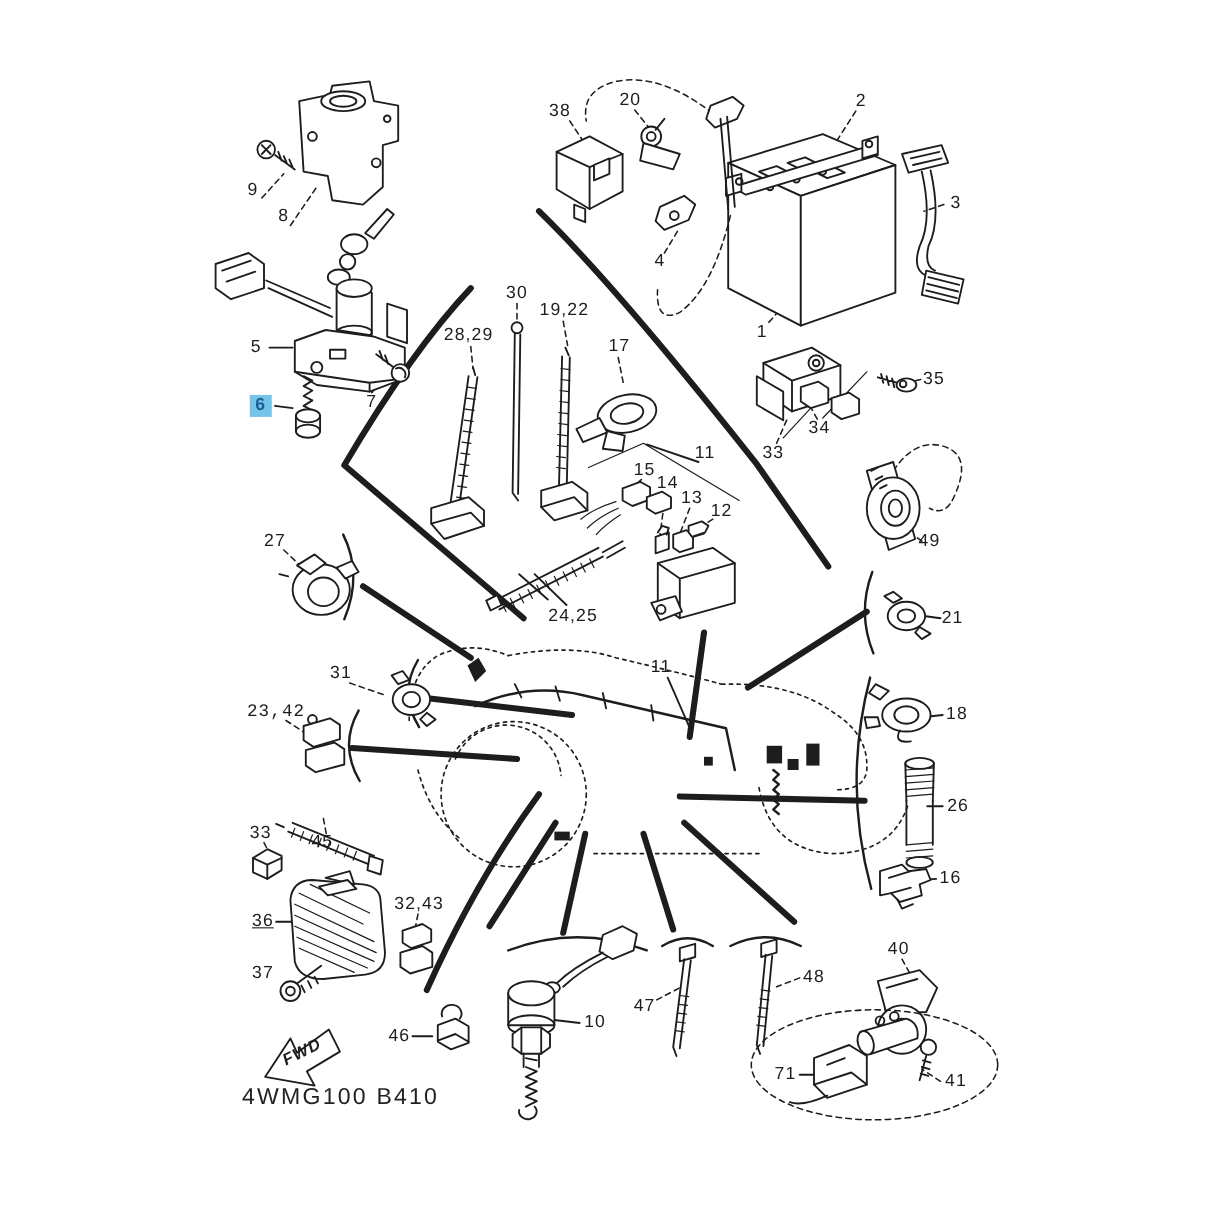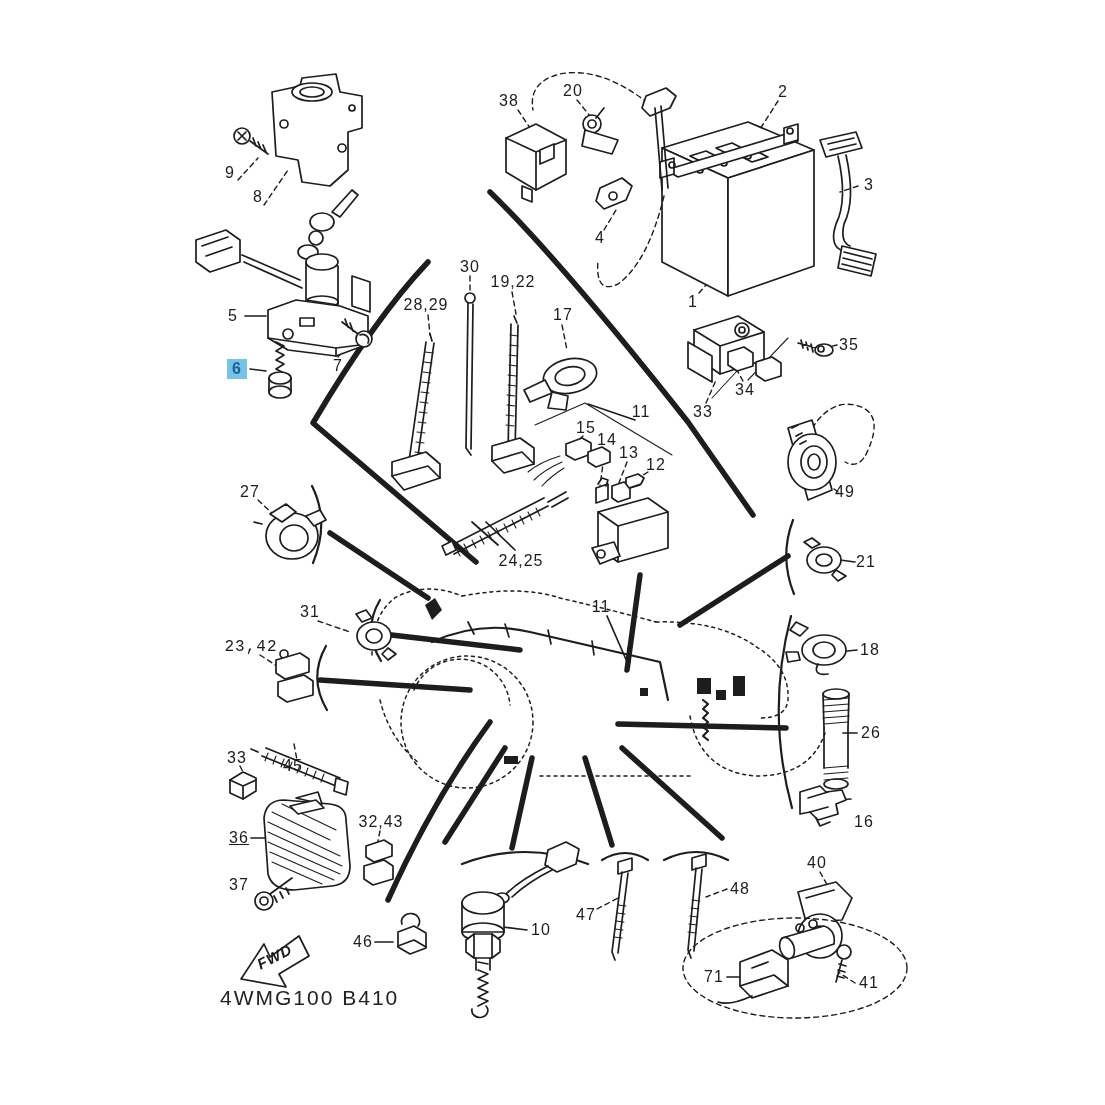--- a/index.html
+++ b/index.html
@@ -402,21 +402,21 @@
       <div class="callout" style="left: 250px; top: 492px;">27</div>
       <div class="callout" style="left: 521px; top: 561px;">24,25</div>
       <div class="callout" style="left: 866px; top: 562px;">21</div>
       <div class="callout" style="left: 601px; top: 607px;">11</div>
       <div class="callout" style="left: 310px; top: 612px;">31</div>
       <div class="callout" style="left: 251px; top: 647px; font-family: Liberation Mono, monospace;">23,42</div>
       <div class="callout" style="left: 870px; top: 650px;">18</div>
       <div class="callout" style="left: 871px; top: 733px;">26</div>
       <div class="callout" style="left: 293px; top: 735px; margin-top: 31px;">45</div>
       <div class="callout" style="left: 237px; top: 758px;">33</div>
-      <div class="callout" style="left: 864px; top: 799px; margin-top: 23px;">16</div>
+      <div class="callout" style="left: 864px; top: 799px;">16</div>
       <div class="callout" style="left: 381px; top: 822px;">32,43</div>
       <div class="callout" style="left: 239px; top: 838px; text-decoration: underline;">36</div>
       <div class="callout" style="left: 817px; top: 863px;">40</div>
       <div class="callout" style="left: 239px; top: 885px;">37</div>
       <div class="callout" style="left: 740px; top: 889px;">48</div>
       <div class="callout" style="left: 586px; top: 915px;">47</div>
       <div class="callout" style="left: 541px; top: 930px;">10</div>
       <div class="callout" style="left: 363px; top: 942px;">46</div>
       <div class="callout" style="left: 714px; top: 977px;">71</div>
       <div class="callout" style="left: 869px; top: 983px;">41</div>

